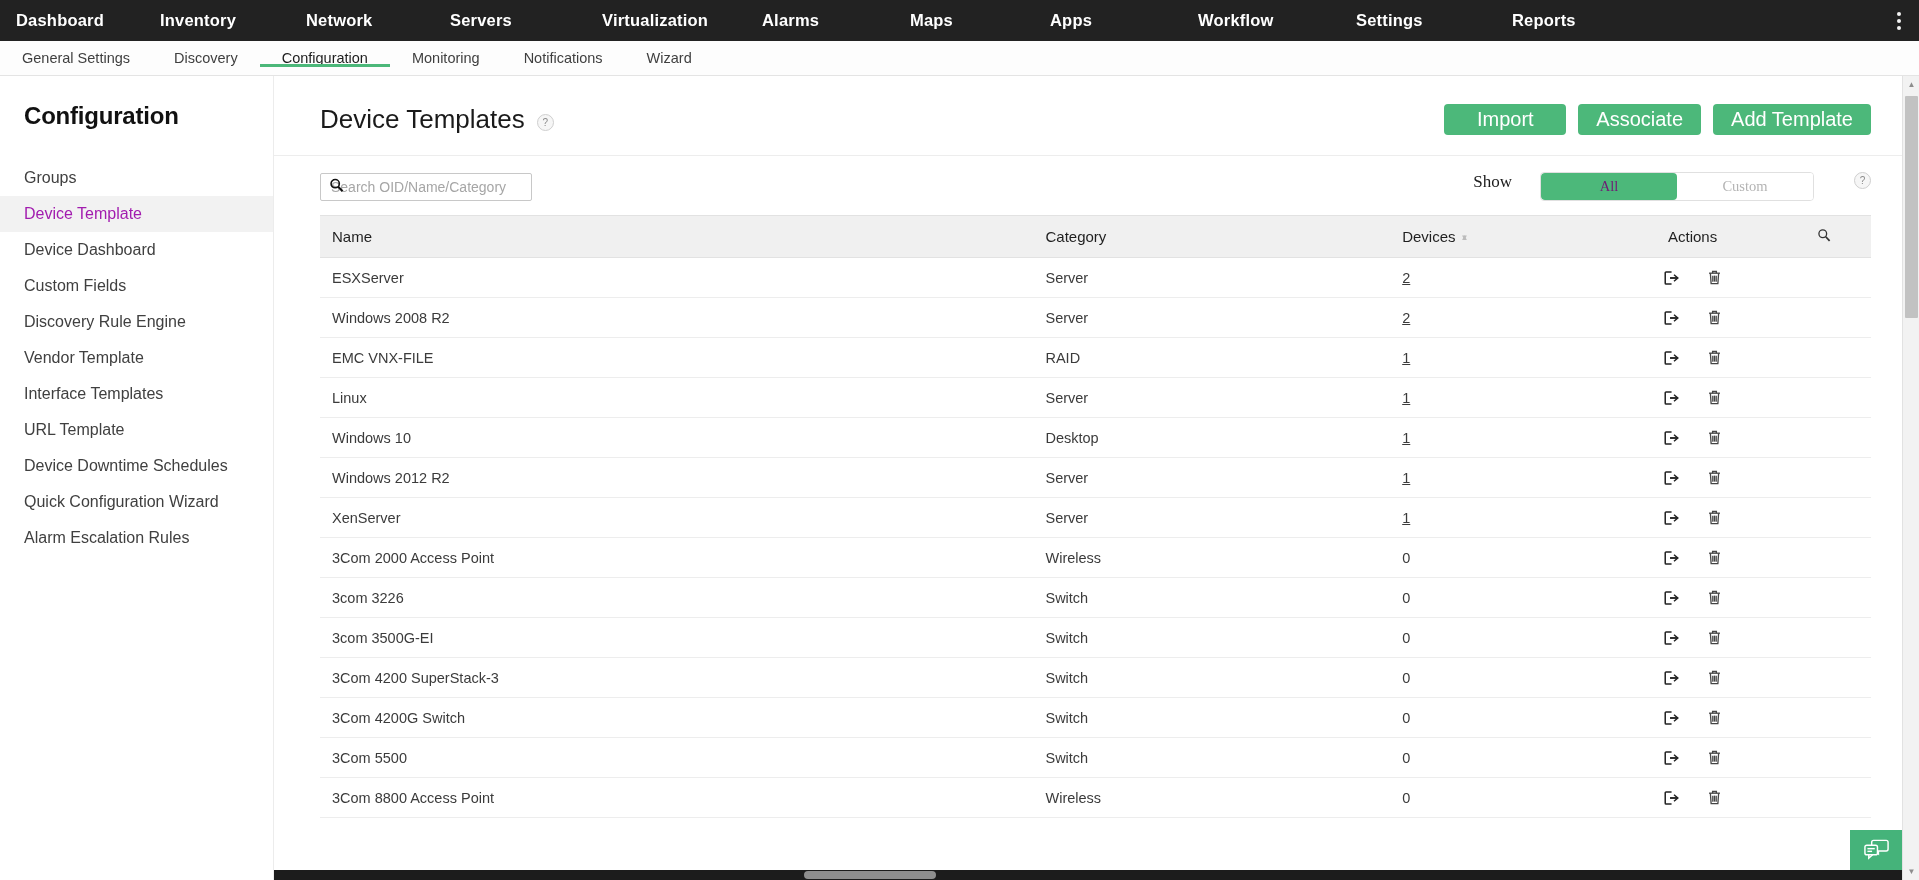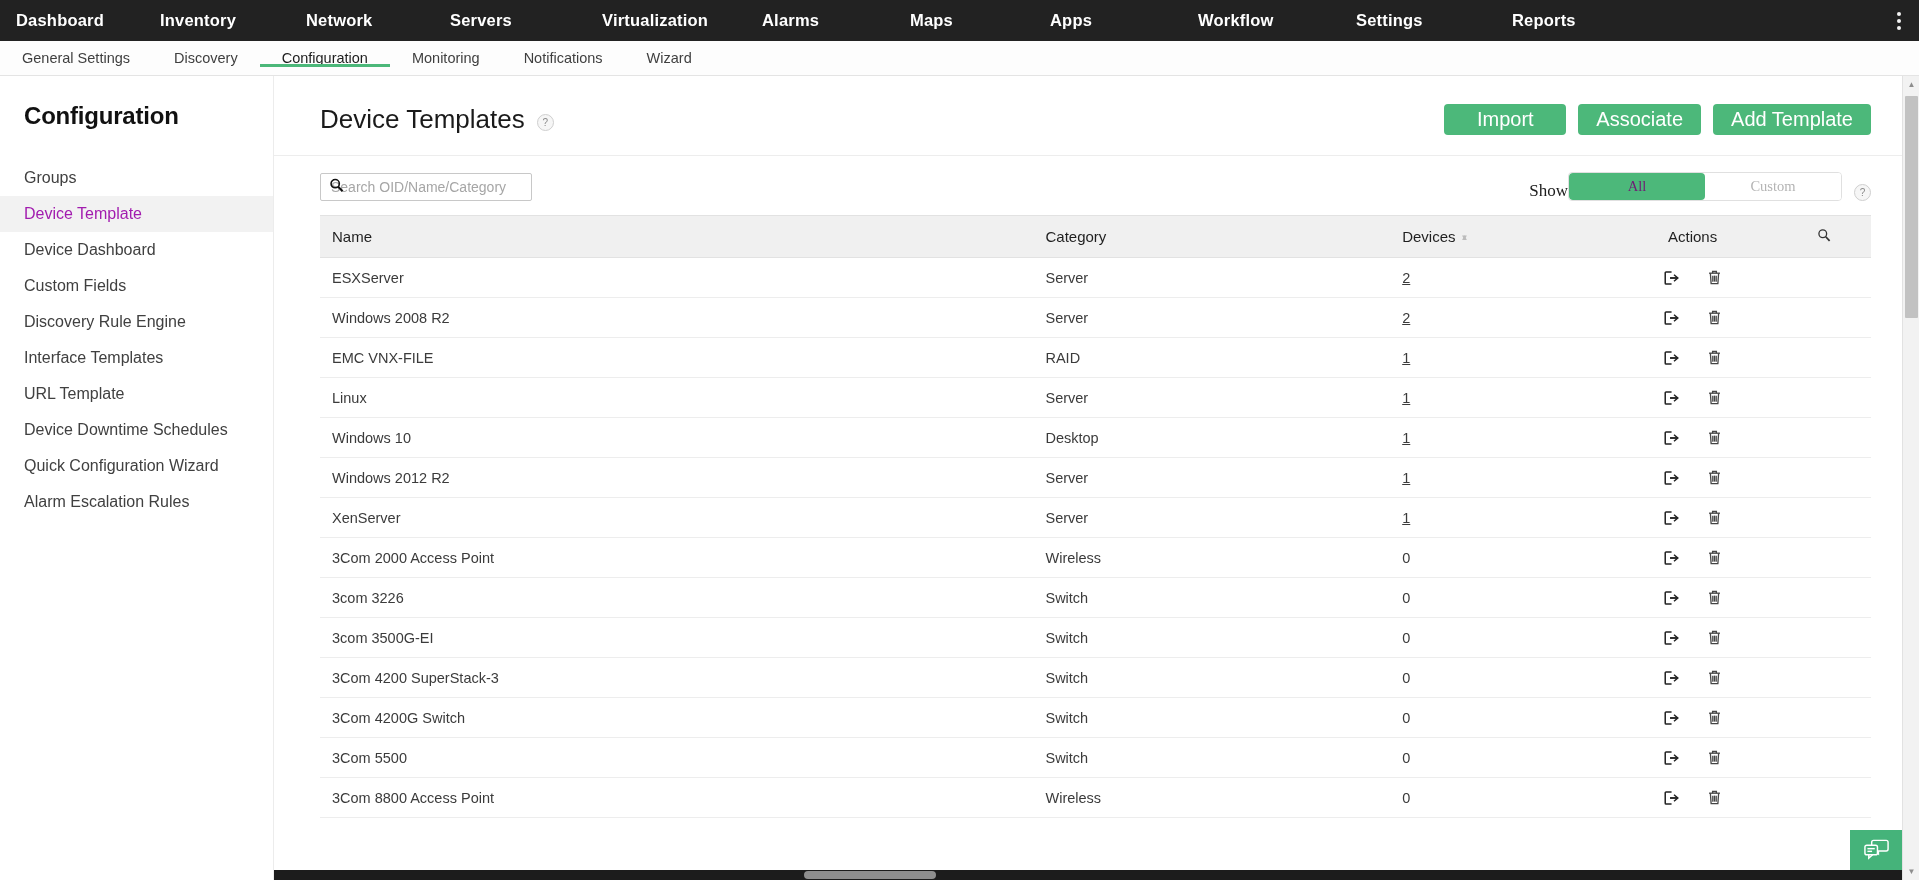--- a/index.html
+++ b/index.html
@@ -175,22 +175,22 @@
     position: absolute;
     left: 9px; top: 50%;
     transform: translateY(-50%);
     pointer-events: none;
     color: #1a1a1a;
   }
 
   .show-group {
     margin-left: auto;
     display: flex;
-    align-items: flex-end;
-    gap: 0;
+    align-items: flex-start;
+    gap: 28px;
   }
   .show-label {
     font-family: "Liberation Serif", serif;
     font-size: 17px;
     color: #1c1c1c;
   }
   .toggle {
     display: flex;
     border: 1px solid #e0e0e0;
     border-radius: 4px;
@@ -358,20 +358,21 @@
 <div class="body-wrap">
 
   <aside class="sidebar">
     <div class="sidebar-title">Configuration</div>
     <div id="sidebar-items">
         <div class="sidebar-item">Groups</div>
         <div class="sidebar-item active">Device Template</div>
         <div class="sidebar-item">Device Dashboard</div>
         <div class="sidebar-item">Custom Fields</div>
         <div class="sidebar-item">Discovery Rule Engine</div>
+        <div class="sidebar-item">Vendor Template</div>
         <div class="sidebar-item">Interface Templates</div>
         <div class="sidebar-item">URL Template</div>
         <div class="sidebar-item">Device Downtime Schedules</div>
         <div class="sidebar-item">Quick Configuration Wizard</div>
         <div class="sidebar-item">Alarm Escalation Rules</div>
       </div>
   </aside>
 
   <main class="main">
 

